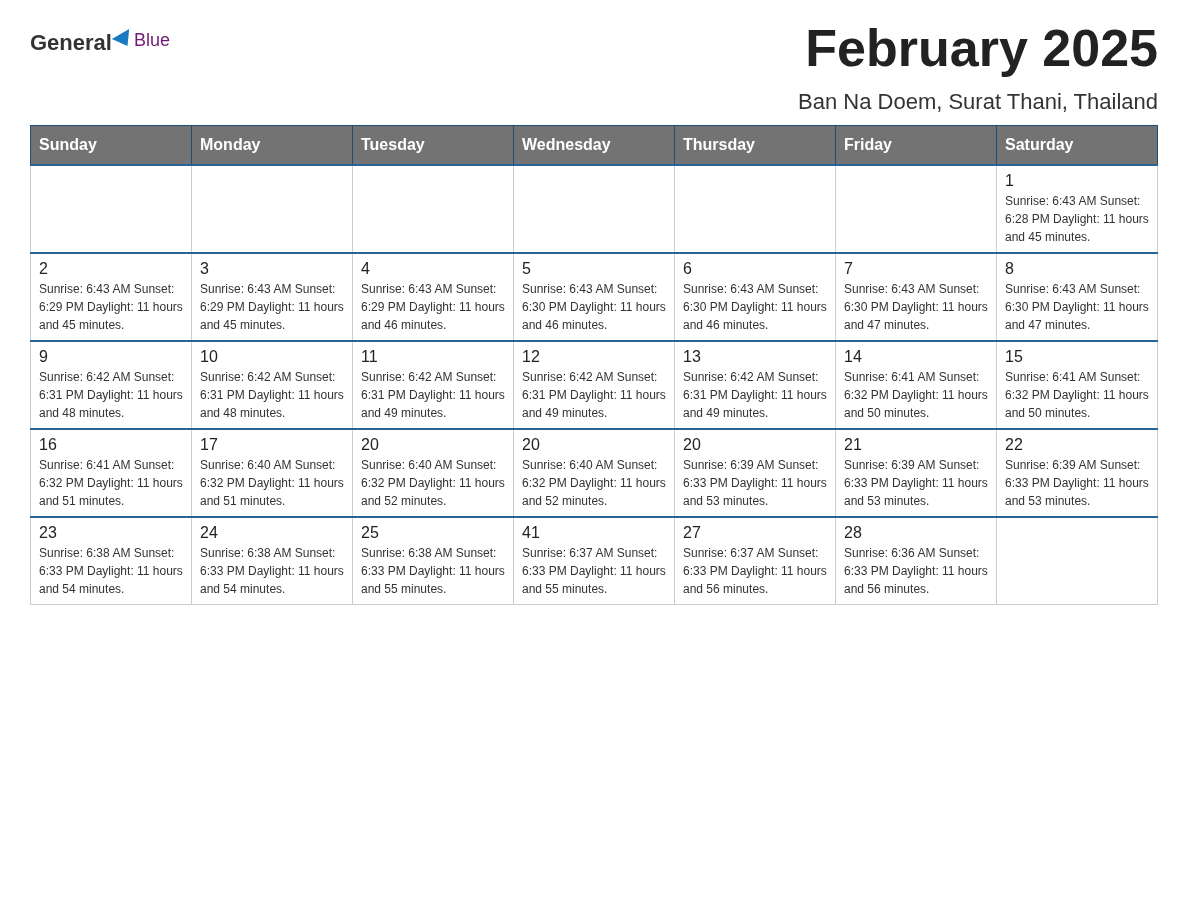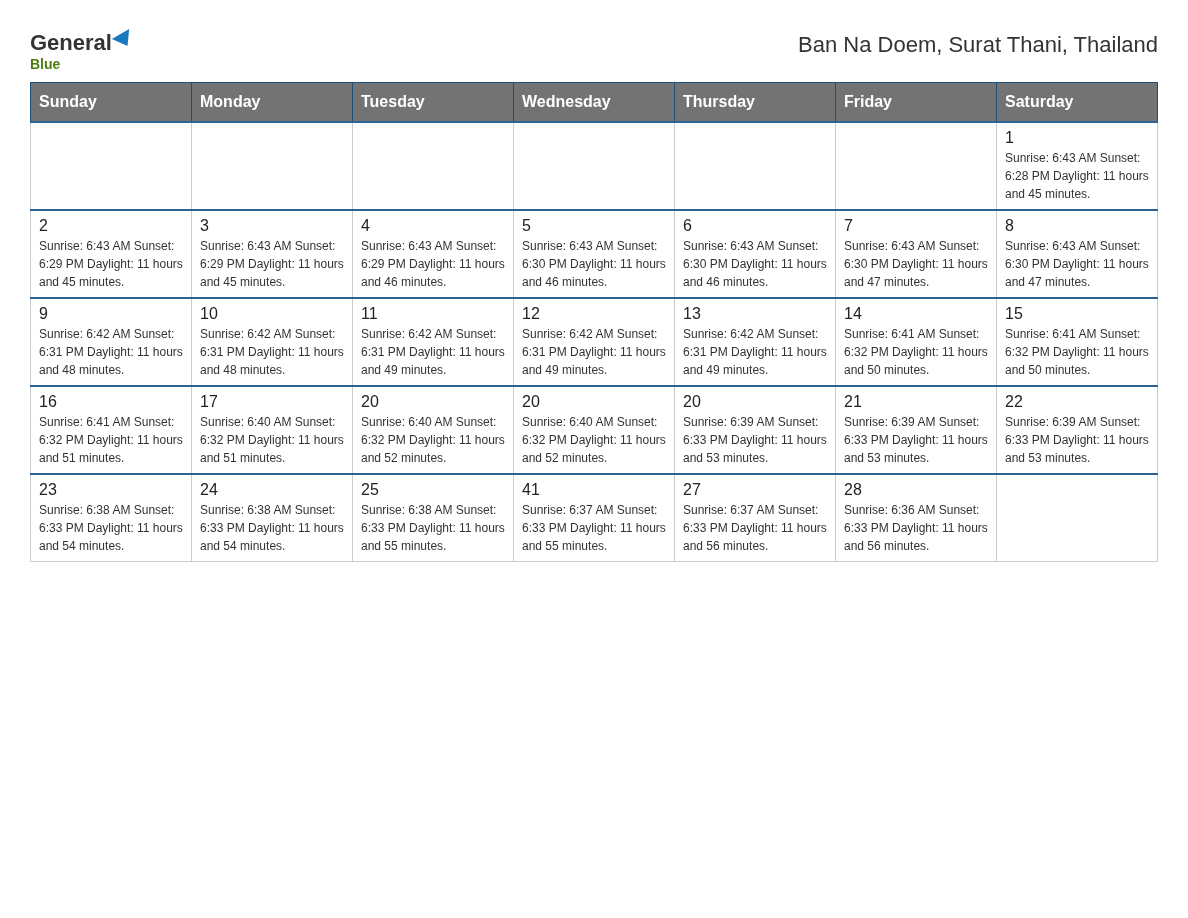--- a/index.html
+++ b/index.html
@@ -11,34 +11,34 @@
       min-height: 918px;
     }
     .header {
       display: flex;
       justify-content: space-between;
       align-items: flex-start;
       margin-bottom: 10px;
     }
     .logo {
       display: flex;
-      flex-direction: column;
+      flex-direction: row;
       align-items: flex-start;
       padding-top: 10px;
     }
     .logo-general {
       font-size: 22px;
       font-weight: bold;
       color: #333;
       letter-spacing: 0;
     }
     .logo-blue {
-      font-size: 14px;
-      font-weight: bold;
-      color: #4d7c0f;
+      font-size: 18px;
+      font-weight: normal;
+      color: #701a75;
     }
     .logo-triangle {
       display: inline-block;
       width: 0;
       height: 0;
       border-left: 10px solid transparent;
       border-right: 10px solid transparent;
       border-top: 14px solid #1a7abf;
       margin-left: 2px;
       vertical-align: middle;
@@ -115,20 +115,21 @@
 
 <div class="header">
   <div class="logo">
     <div class="logo-text-wrapper">
       <span class="logo-general">General</span>
       <span class="logo-triangle"></span>
     </div>
     <span class="logo-blue">Blue</span>
   </div>
   <div class="title-section">
+    <div class="main-title">February 2025</div>
     <div class="subtitle">Ban Na Doem, Surat Thani, Thailand</div>
   </div>
 </div>
 
 <table class="calendar">
   <thead>
     <tr>
     <th>Sunday</th>
         <th>Monday</th>
         <th>Tuesday</th>

